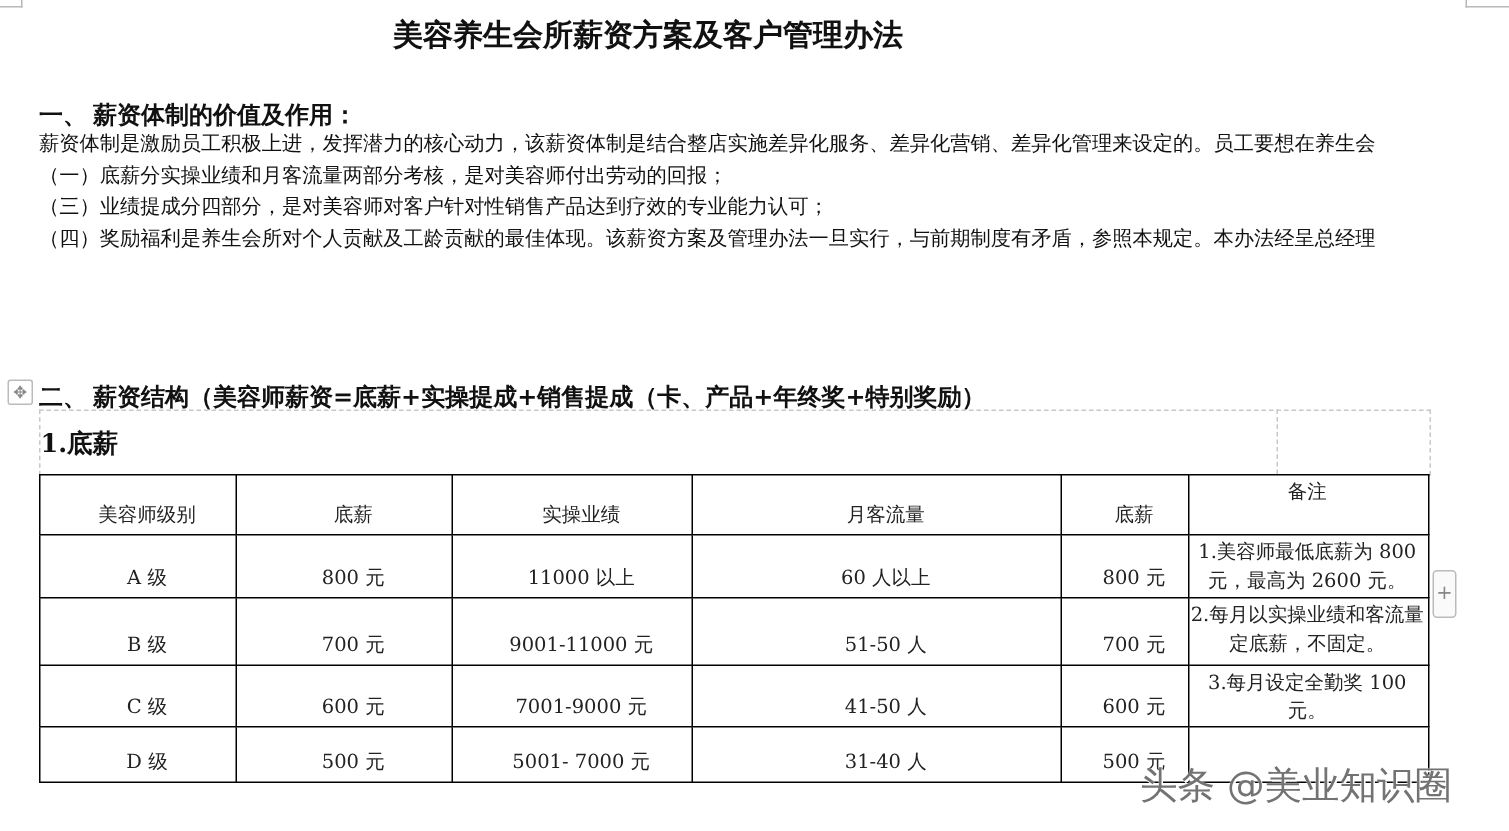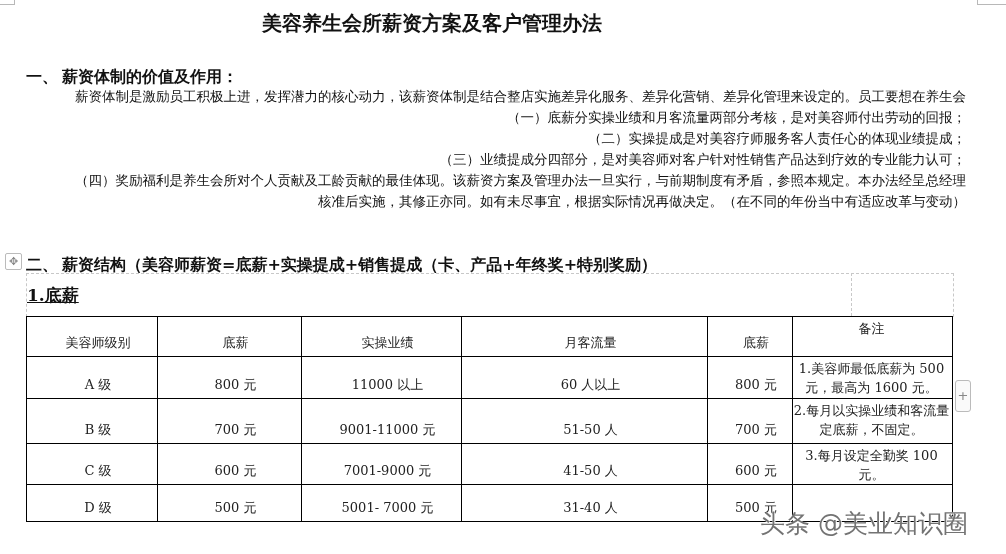--- a/index.html
+++ b/index.html
@@ -12,29 +12,29 @@
   .corner.tl { left: 0; top: 0; border-width: 0 1px 1px 0; }
   .corner.tr { right: 0; top: 0; border-width: 0 0 1px 1px; width: 28px; }
   .title {
     position: absolute; left: 0; width: 864px; top: 10px; text-align: center;
     font-family: "DejaVu Serif", "Liberation Serif", serif; font-weight: bold;
     font-size: 20px; letter-spacing: 0px; color: #111;
   }
   .h1 { position: absolute; left: 26px; font-weight: bold; font-size: 16px; }
   .h1 .num { display: inline-block; width: 36px; }
   .para { position: absolute; left: 26px; width: 940px; font-size: 13.5px; line-height: 21px; }
-  .para div { white-space: nowrap; text-align: right; }
+  .para div { white-space: nowrap; }
   .move-handle {
     position: absolute; left: 5px; top: 253px; width: 15px; height: 15px;
     border: 1px solid #bbb; border-radius: 2px; background: #fff;
     font-size: 11px; line-height: 15px; text-align: center; color: #888;
   }
   .sub {
     position: absolute; left: 27px; top: 284px;
-    font-family: "DejaVu Serif", "Liberation Serif", serif; font-weight: bold; font-size: 17px; text-decoration: underline;
+    font-family: "DejaVu Serif", "Liberation Serif", serif; font-weight: bold; font-size: 17px;
   }
   .dash-box {
     position: absolute; left: 26px; top: 273px; width: 926px; height: 43px;
     border-top: 1px dashed #c8c8c8; border-left: 1px dashed #c8c8c8; border-right: 1px dashed #c8c8c8;
   }
   .dash-col { position: absolute; left: 851px; top: 273px; height: 43px; border-left: 1px dashed #c8c8c8; }
   table.salary {
     position: absolute; left: 26px; top: 316px; border-collapse: collapse;
     font-family: "DejaVu Serif", "Liberation Serif", serif; font-size: 13px; color: #222;
   }
@@ -60,24 +60,22 @@
 
 <div class="title">美容养生会所薪资方案及客户管理办法</div>
 
 <div class="h1" style="top:67px;">
   <span class="num">一、</span><span>薪资体制的价值及作用：</span>
 </div>
 
 <div class="para" style="top:86px;">
   <div>薪资体制是激励员工积极上进，发挥潜力的核心动力，该薪资体制是结合整店实施差异化服务、差异化营销、差异化管理来设定的。员工要想在养生会</div>
   <div>（一）底薪分实操业绩和月客流量两部分考核，是对美容师付出劳动的回报；</div>
-  <div>（二）实操提成是对美容疗师服务客人责任心的体现业绩提成；</div>
   <div>（三）业绩提成分四部分，是对美容师对客户针对性销售产品达到疗效的专业能力认可；</div>
   <div>（四）奖励福利是养生会所对个人贡献及工龄贡献的最佳体现。该薪资方案及管理办法一旦实行，与前期制度有矛盾，参照本规定。本办法经呈总经理</div>
-  <div>核准后实施，其修正亦同。如有未尽事宜，根据实际情况再做决定。（在不同的年份当中有适应改革与变动）</div>
 </div>
 
 <div class="move-handle">✥</div>
 
 <div class="h1" style="top:255px;">
   <span class="num">二、</span><span>薪资结构（美容师薪资=底薪+实操提成+销售提成（卡、产品+年终奖+特别奖励）</span>
 </div>
 
 <div class="dash-box"></div>
 <div class="dash-col"></div>
@@ -101,21 +99,21 @@
     <td>月客流量</td>
     <td>底薪</td>
     <td class="note" style="vertical-align:top;padding-top:2px">备注</td>
   </tr>
   <tr style="height:42px">
     <td>A 级</td>
     <td>800 元</td>
     <td>11000 以上</td>
     <td>60 人以上</td>
     <td>800 元</td>
-    <td class="note">1.美容师最低底薪为 500 元，最高为 1600 元。</td>
+    <td class="note">1.美容师最低底薪为 800 元，最高为 2600 元。</td>
   </tr>
   <tr style="height:45px">
     <td>B 级</td>
     <td>700 元</td>
     <td>9001-11000 元</td>
     <td>51-50 人</td>
     <td>700 元</td>
     <td class="note">2.每月以实操业绩和客流量定底薪，不固定。</td>
   </tr>
   <tr style="height:37px">

